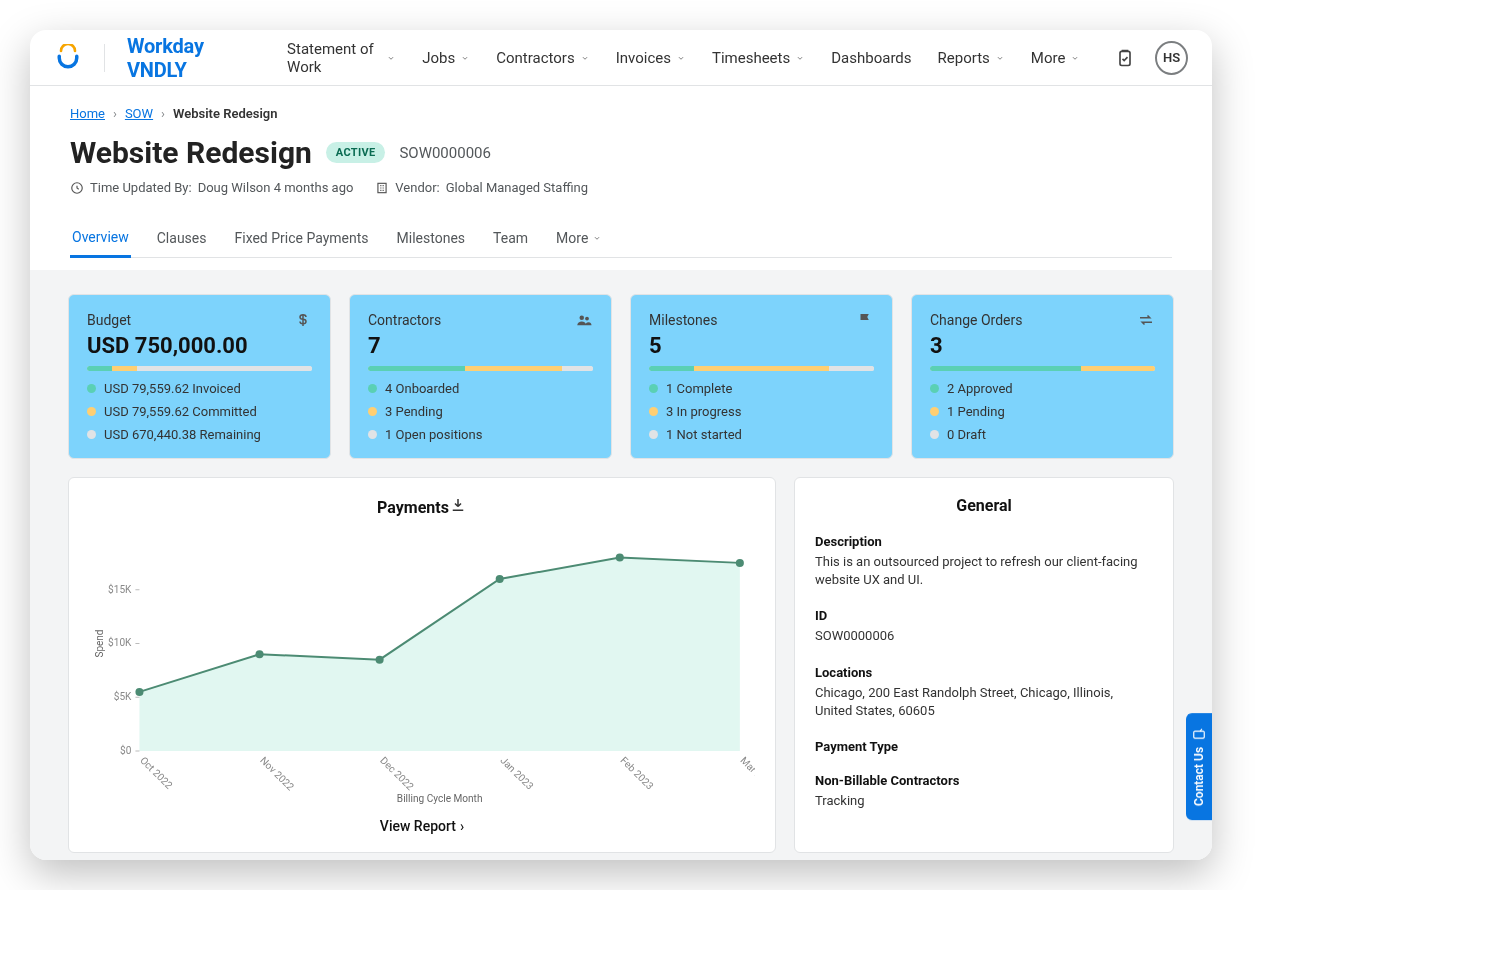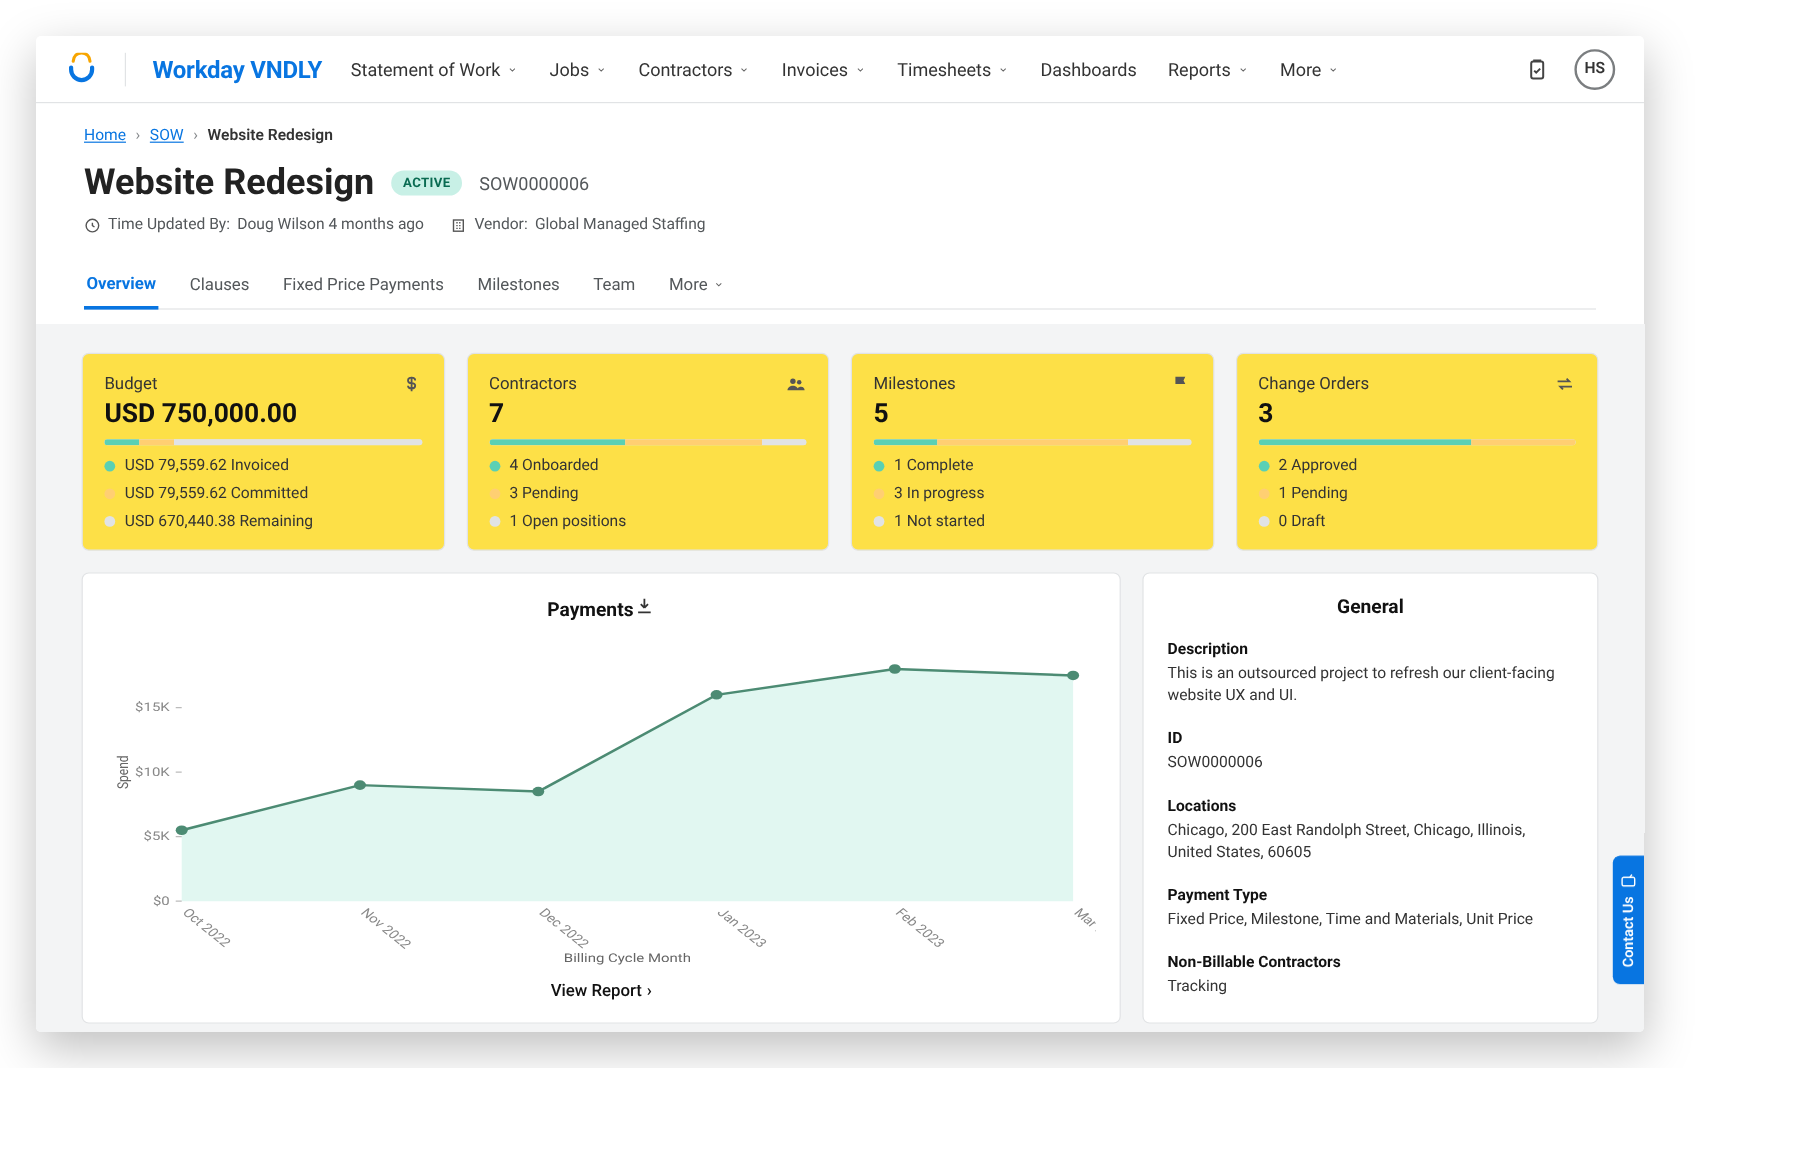--- a/index.html
+++ b/index.html
@@ -9,21 +9,21 @@
     --gray-3:#e1e3e5;
     --bg:#f3f4f5;
     --teal:#5ad0b4;
     --amber:#ffcf72;
     --green-dark:#4c8b73;
     --badge-bg:#c8f0e6;
     font-family:-apple-system,BlinkMacSystemFont,"Segoe UI",Roboto,Helvetica,Arial,sans-serif;
   }
   *{box-sizing:border-box}
   body{margin:0;padding:30px;background:#fff}
-  .window{width:1340px;height:830px;border-radius:4px;overflow:hidden;box-shadow:0 14px 40px rgba(0,0,0,.25);display:flex;flex-direction:column;background:#fff}
+  .window{width:1182px;height:830px;border-radius:16px;overflow:hidden;box-shadow:0 14px 40px rgba(0,0,0,.25);display:flex;flex-direction:column;background:#fff}
   
   .topnav{height:56px;border-bottom:1px solid var(--gray-3);display:flex;align-items:center;padding:0 24px;gap:14px}
   .logo{width:28px;height:28px;position:relative}
   .logo svg{width:28px;height:28px}
   .divider{width:1px;height:28px;background:var(--gray-3);margin:0 8px}
   .brand{color:var(--blue);font-weight:700;font-size:20px;letter-spacing:-.2px;margin-right:10px}
   .menu{display:flex;gap:26px}
   .menu-item{display:flex;align-items:center;gap:5px;color:#333;font-size:15px;cursor:pointer}
   .chev{width:10px;height:10px}
   .spacer{flex:1}
@@ -41,25 +41,25 @@
   .badge{background:var(--badge-bg);color:#0a6b52;font-size:11px;font-weight:700;letter-spacing:.3px;padding:4px 10px;border-radius:12px}
   .sowid{color:var(--gray-1);font-size:15px}
   .meta-row{display:flex;align-items:center;gap:22px;margin-top:10px;color:var(--gray-1);font-size:13px}
   .meta-row .icon{width:14px;height:14px}
   .head-right{display:flex;align-items:center;gap:8px}
   .pill{width:34px;height:34px;border-radius:50%;border:1px solid var(--gray-3);display:flex;align-items:center;justify-content:center;font-size:12px;font-weight:600;color:#333;cursor:pointer}
   .btn{border:1px solid #ccc;background:#fff;border-radius:6px;padding:8px 14px;font-size:14px;font-weight:600;cursor:pointer}
   
   .tabs{display:flex;gap:24px;margin-top:24px;border-bottom:1px solid var(--gray-3)}
   .tab{padding:10px 2px;font-size:14px;color:var(--gray-1);cursor:pointer;display:flex;align-items:center;gap:4px}
-  .tab.active{color:var(--blue);font-weight:700;border-bottom:3px solid var(--blue);margin-bottom:-1px}
+  .tab.active{color:var(--blue);font-weight:400;border-bottom:3px solid var(--blue);margin-bottom:-1px}
   
   .body{flex:1;background:var(--bg);padding:24px 38px;overflow:auto}
   .cards{display:grid;grid-template-columns:repeat(4,1fr);gap:18px}
-  .card{background:#fde047;border:1px solid var(--gray-3);border-radius:6px;padding:16px 18px}
+  .card{background:#7dd3fc;border:1px solid var(--gray-3);border-radius:6px;padding:16px 18px}
   .card-head{display:flex;align-items:center;justify-content:space-between}
   .card-label{font-size:14px;color:#333}
   .card-value{font-size:22px;font-weight:700;margin-top:4px;color:#111}
   .bar{height:5px;border-radius:3px;background:var(--gray-3);margin-top:8px;display:flex;overflow:hidden}
   .bar .seg{height:100%}
   .legend{margin-top:10px;display:flex;flex-direction:column;gap:8px;font-size:13px;color:#333}
   .legend-row{display:flex;align-items:center;gap:8px}
   .dot{width:9px;height:9px;border-radius:50%}
   .card-icon{width:18px;height:18px;color:#555}
   
@@ -393,21 +393,20 @@
             <div class="gen-label">ID</div>
             <div class="gen-value">SOW0000006</div>
           </div>
         </div>
         <div class="general-section">
           <div class="gen-label">Locations</div>
           <div class="gen-value">Chicago, 200 East Randolph Street, Chicago, Illinois, United States, 60605</div>
         </div>
         <div class="general-section">
           <div class="gen-label">Payment Type</div>
-          <div class="gen-value">Fixed Price, Milestone, Time and Materials, Unit Price</div>
         </div>
         <div class="general-section">
           <div class="gen-label">Non-Billable Contractors</div>
           <div class="gen-value">Tracking</div>
         </div>
       </div>
     </div>
   </div>
 
   <div class="contact">

